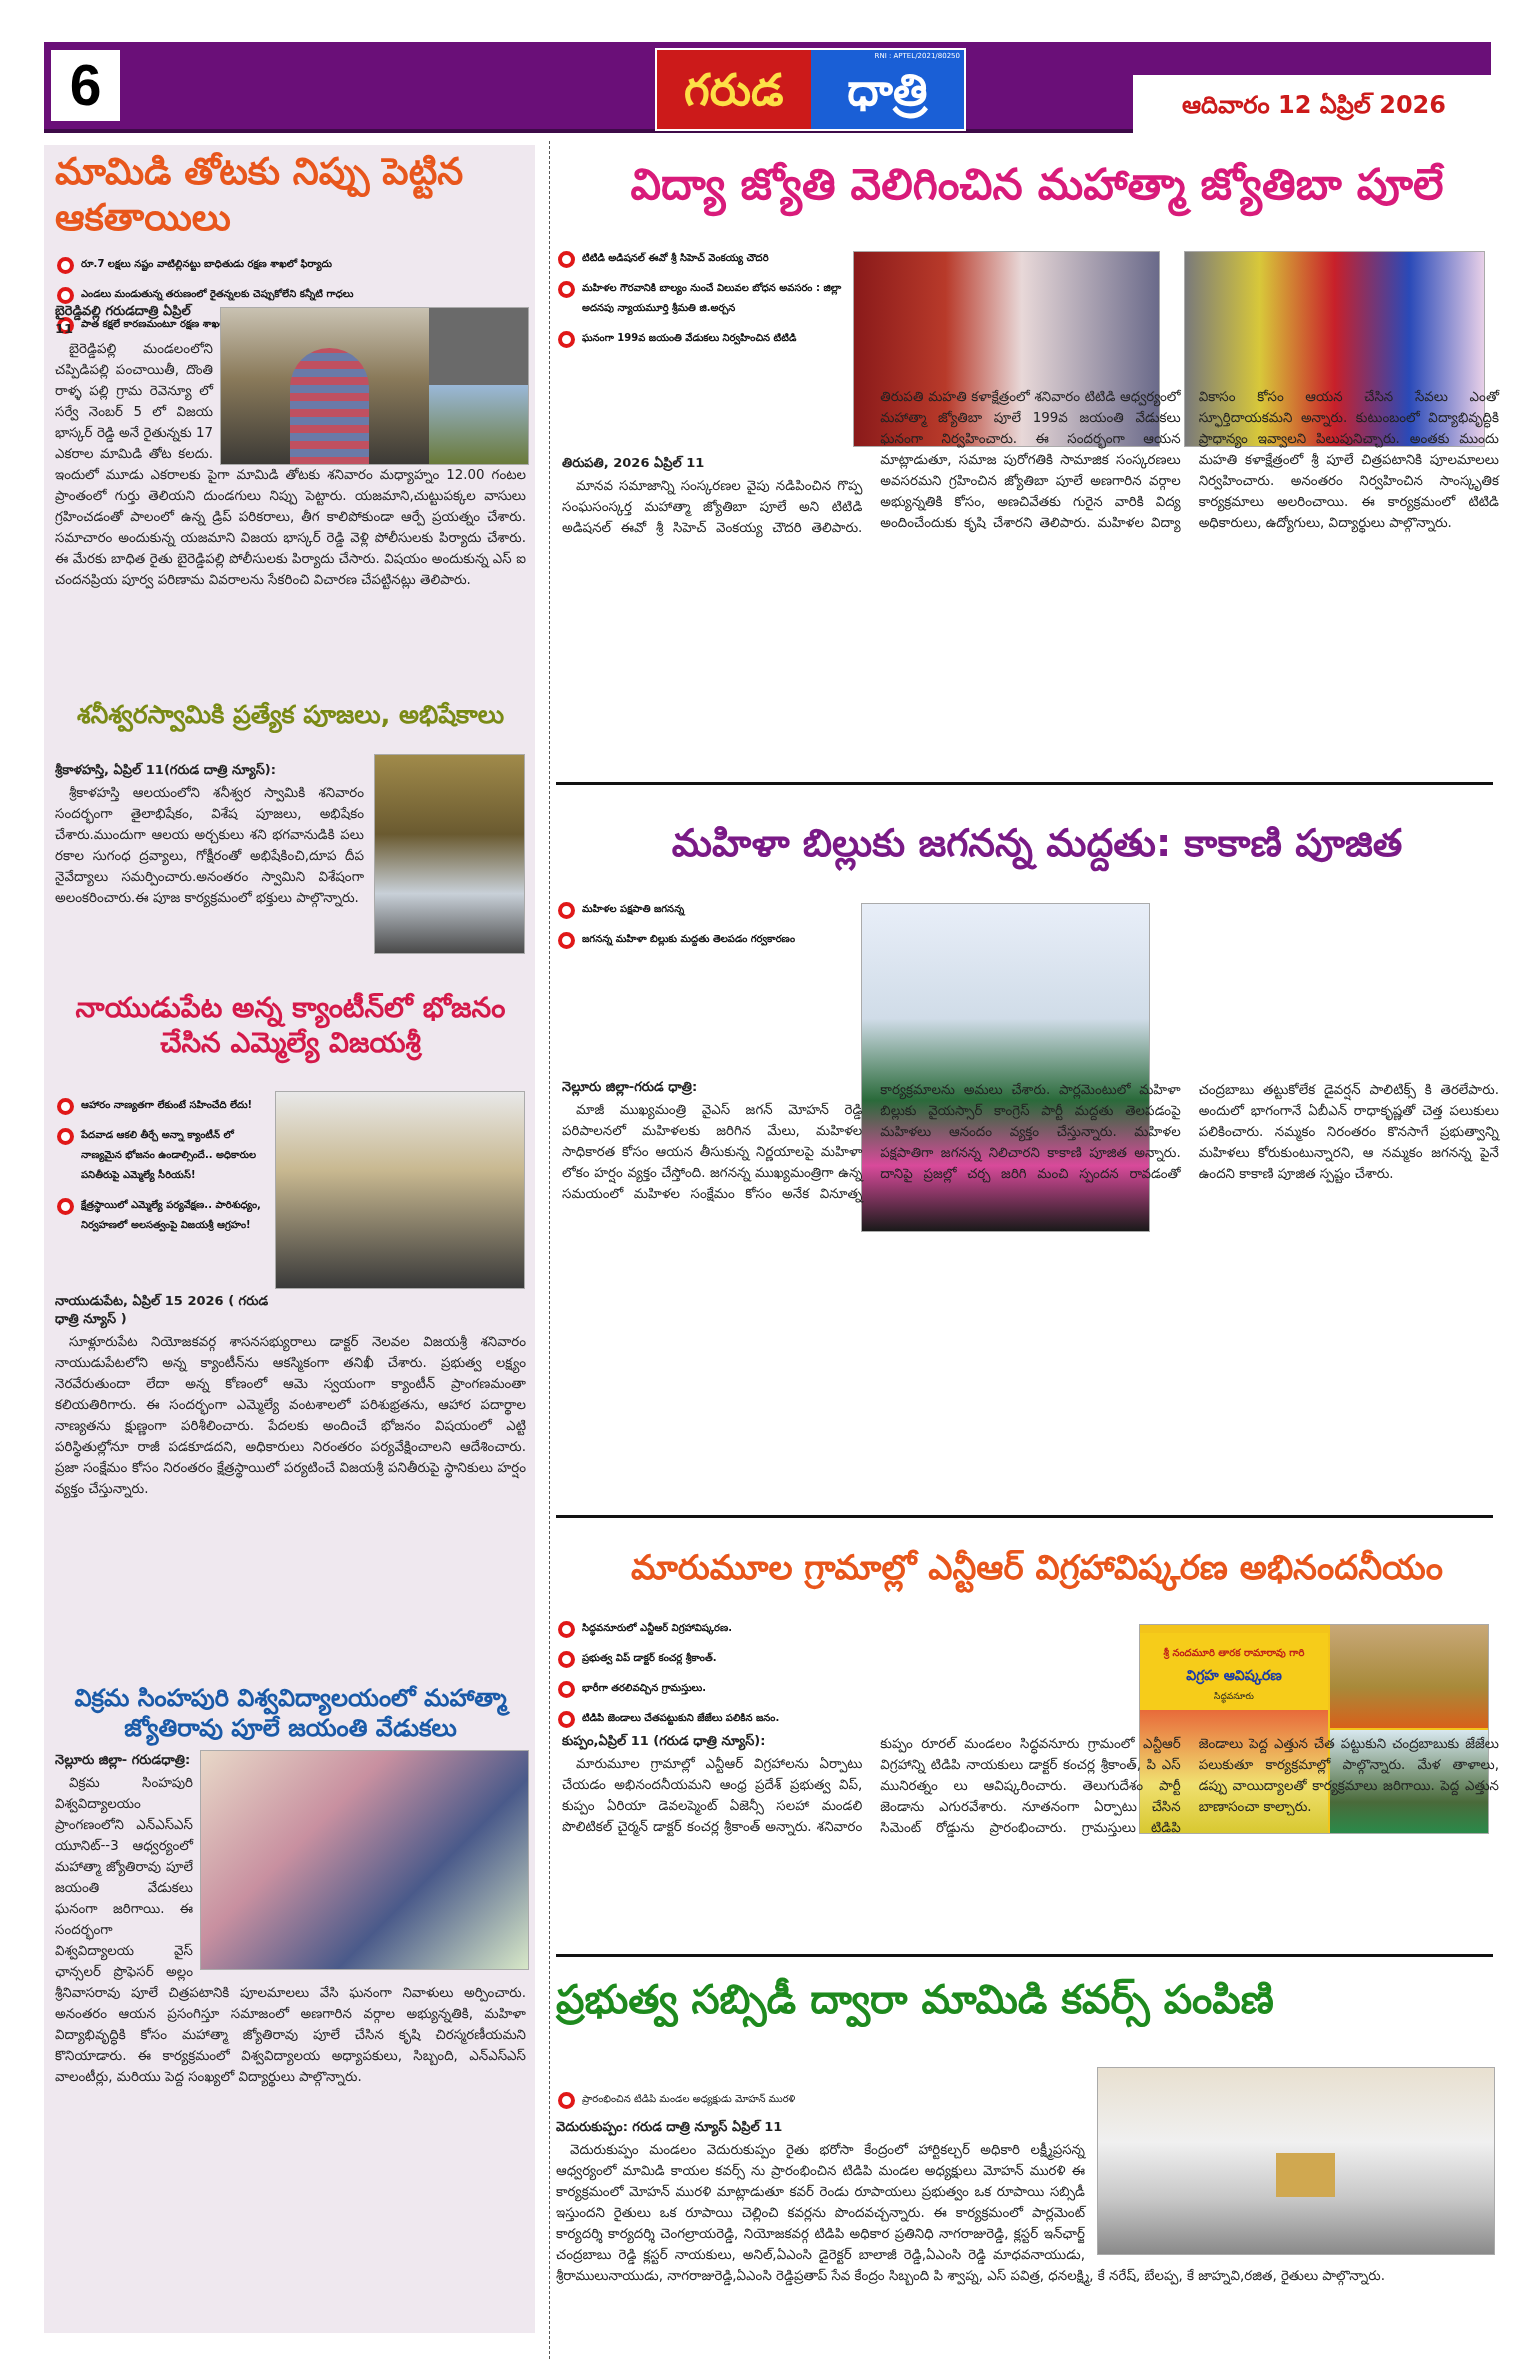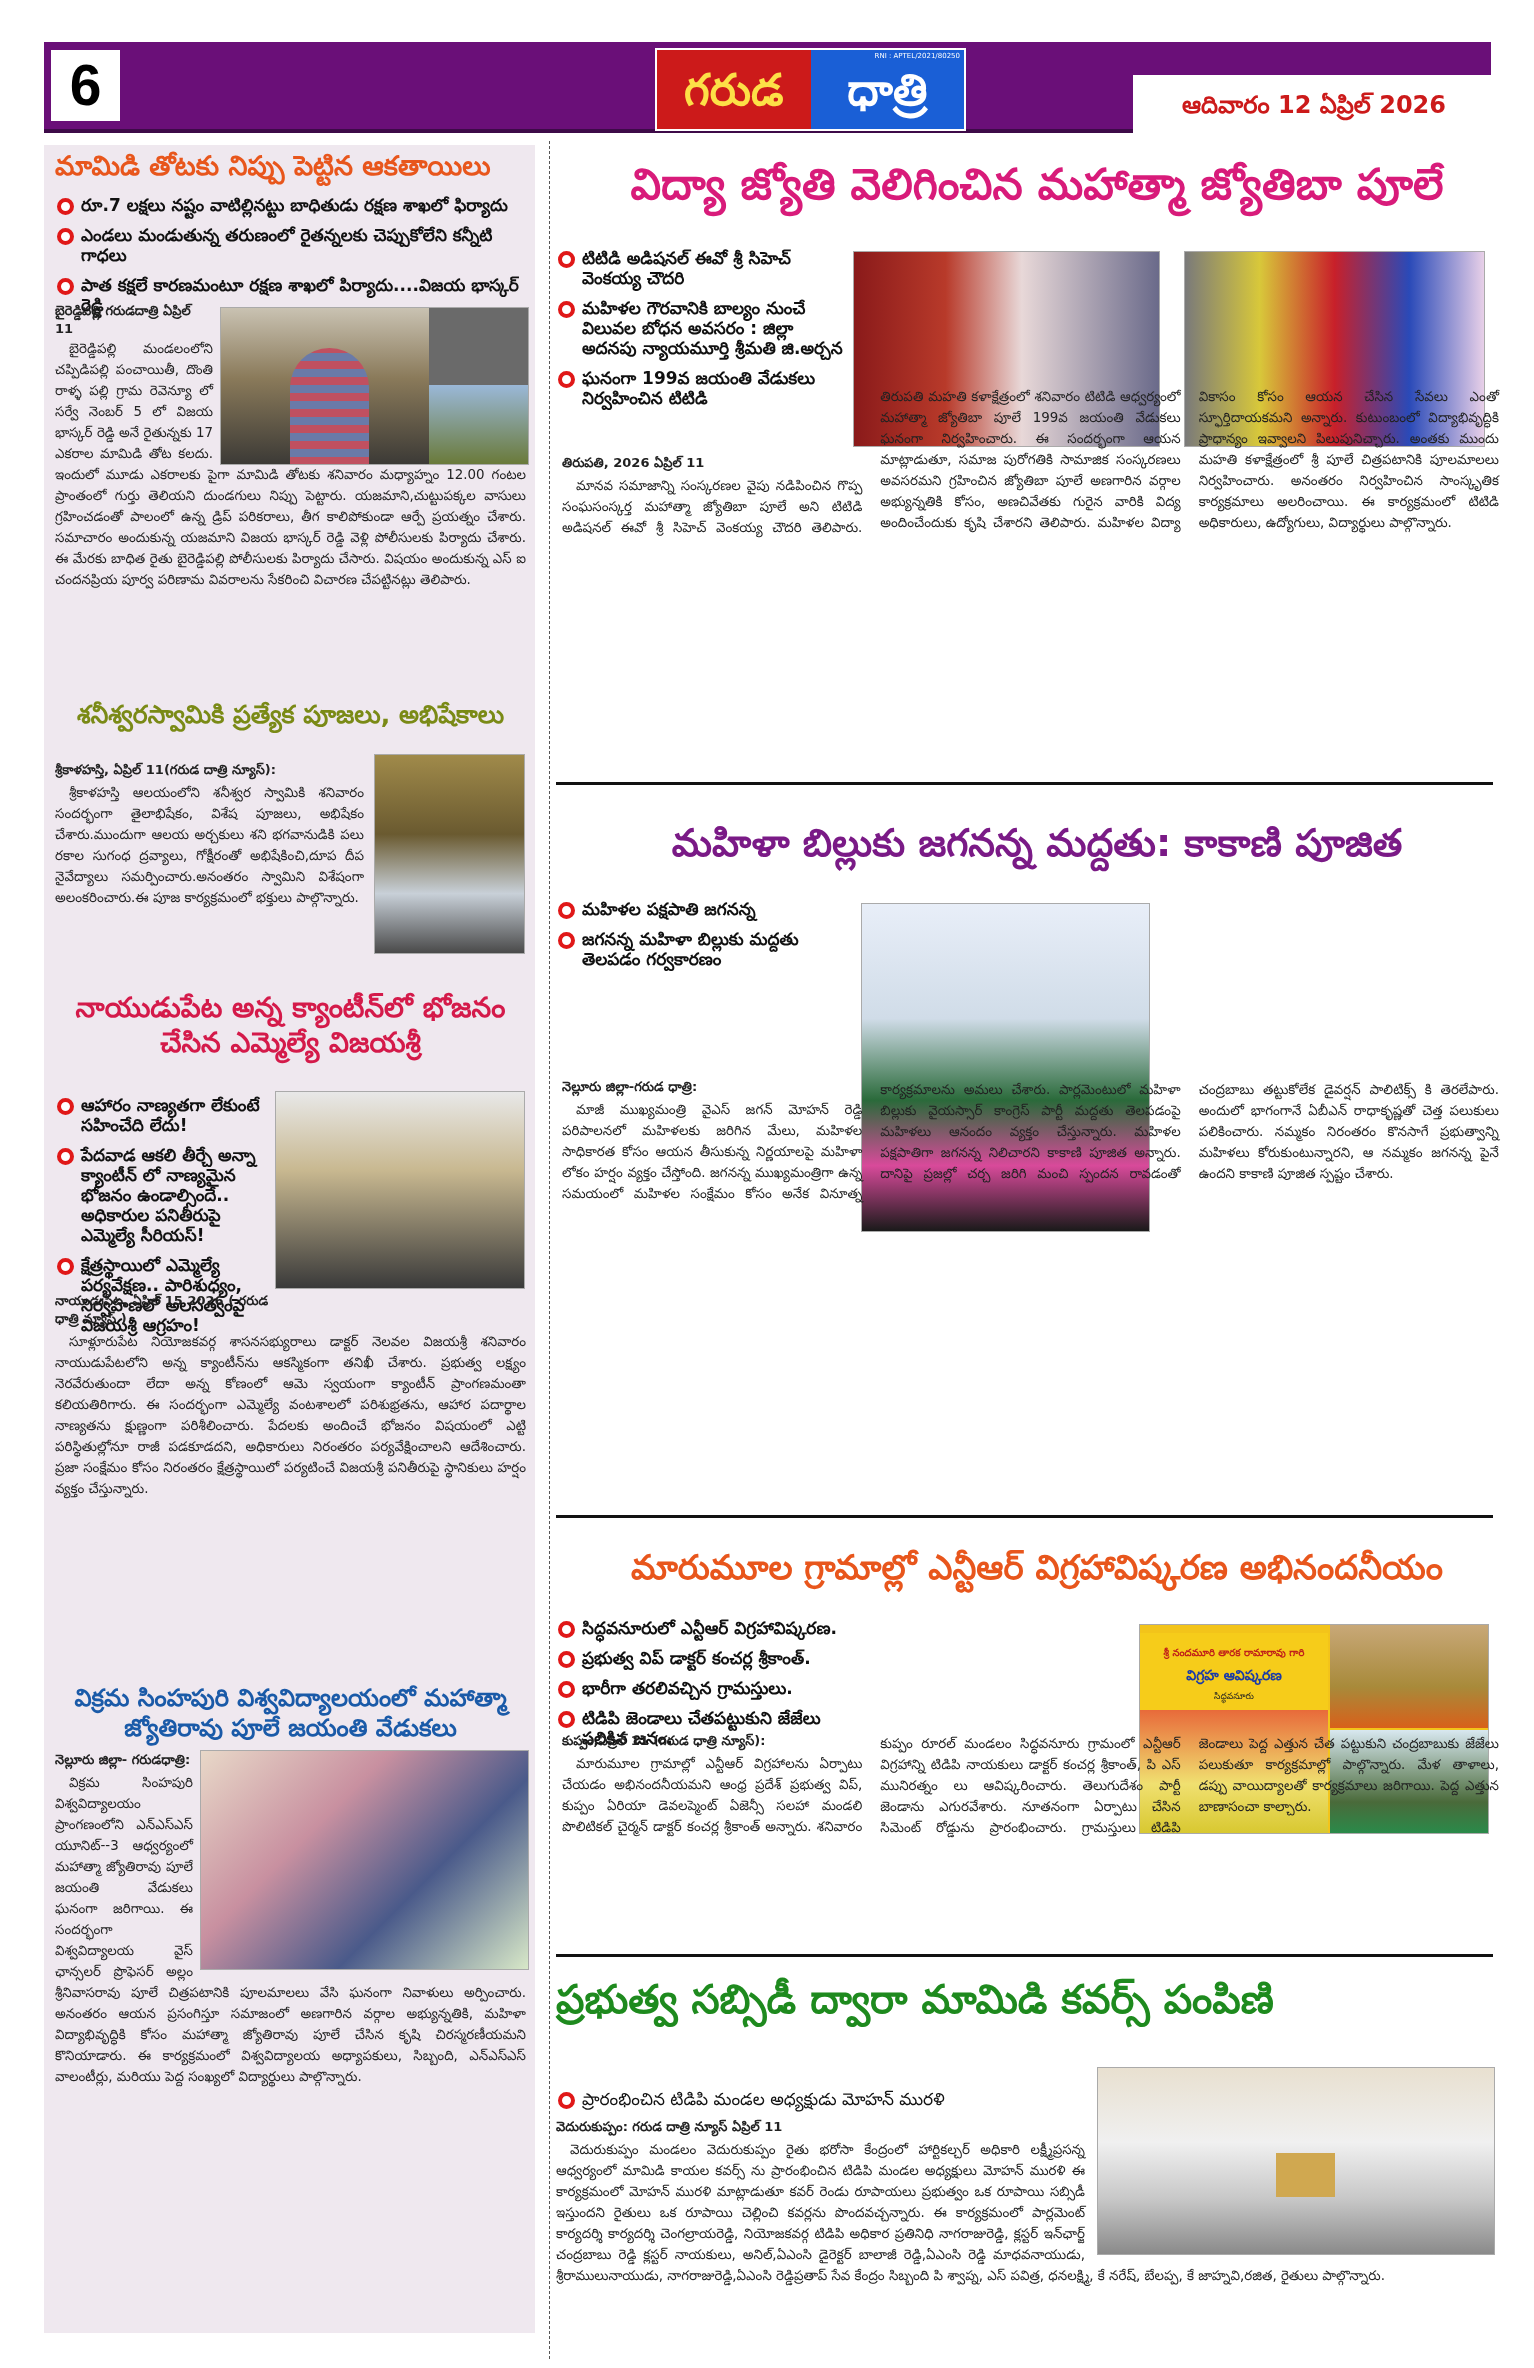--- a/index.html
+++ b/index.html
@@ -15,21 +15,21 @@
   .logo .l2 { flex:1; background:#1a5fd6; color:#fff; font-weight:bold; font-size:44px; text-align:center; line-height:79px; position:relative; }
   .logo .rni { position:absolute; top:2px; right:4px; font-size:7px; line-height:9px; font-weight:normal; }
   .date-box { position:absolute; left:1133px; top:75px; width:362px; height:61px; background:#fff;
               color:#cc1a1a; font-weight:bold; font-size:24px; text-align:center; line-height:61px; }
 
   .leftcol { position:absolute; left:44px; top:145px; width:491px; height:2188px; background:#efe8ef; }
   .vsep { position:absolute; left:549px; top:141px; width:2px; height:2218px; border-left:1px dashed #555; }
 
   .hl { font-weight:bold; text-align:center; line-height:1.25; margin:0; }
   .bullets { list-style:none; padding:0; margin:0; }
-  .bullets li { position:relative; padding-left:26px; font-size:17px; line-height:20px; margin-bottom:10px; font-weight:bold; color:#111; }
+  .bullets li { position:relative; padding-left:26px; font-size:10px; line-height:20px; margin-bottom:10px; font-weight:bold; color:#111; }
   .bullets li .dot { position:absolute; left:2px; top:3px; width:9px; height:9px; border-radius:50%;
                      border:4px solid #e01818; background:#fff; }
   .dateline { font-size:13px; font-weight:bold; color:#222; margin:0 0 2px 0; }
   .body { font-size:13.4px; line-height:21px; text-align:justify; color:#222; margin:0; text-indent:14px; }
   .photo { position:absolute; border:1px solid #aaa; overflow:hidden; }
   .hrule { position:absolute; height:3px; background:#111; }
   .cols3 { column-count:3; column-gap:18px; }
 </style>
 </head>
 <body>
@@ -42,21 +42,21 @@
     <span data-name="logo-right-text">ధాత్రి</span>
     <span class="rni" data-name="rni-number">RNI : APTEL/2021/80250</span>
   </div>
 </div>
 <div class="date-box" data-name="issue-date">ఆదివారం 12 ఏప్రిల్ 2026</div>
 
 <div class="leftcol" data-name="left-column"></div>
 <div class="vsep" data-name="column-divider"></div>
 
 <div data-name="article-mango-fire" style="position:absolute;left:55px;top:149px;width:471px;">
-  <h2 class="hl" data-name="headline" style="color:#e8561c;font-size:27px;text-align:left;">మామిడి తోటకు నిప్పు పెట్టిన ఆకతాయిలు</h2>
+  <h2 class="hl" data-name="headline" style="color:#e8561c;font-size:37px;text-align:left;">మామిడి తోటకు నిప్పు పెట్టిన ఆకతాయిలు</h2>
   <ul class="bullets" data-name="bullet-list" style="margin-top:12px;">
     <li data-name="bullet-item"><span class="dot" data-name="bullet-icon"></span><span>రూ.7 లక్షలు నష్టం వాటిల్లినట్టు బాధితుడు రక్షణ శాఖలో ఫిర్యాదు</span></li>
     <li data-name="bullet-item"><span class="dot" data-name="bullet-icon"></span><span>ఎండలు మండుతున్న తరుణంలో రైతన్నలకు చెప్పుకోలేని కన్నీటి గాధలు</span></li>
     <li data-name="bullet-item"><span class="dot" data-name="bullet-icon"></span><span>పాత కక్షలే కారణమంటూ రక్షణ శాఖలో పిర్యాదు....విజయ భాస్కర్ రెడ్డి</span></li>
   </ul>
 </div>
 <div class="photo" data-name="photo-farmer" style="left:220px;top:307px;width:307px;height:156px;background:linear-gradient(180deg,#c9c2b2 0%,#8a7a5a 45%,#3c3a36 100%);">
   <div data-name="photo-inset-ash" style="position:absolute;right:0;top:0;width:99px;height:77px;background:#6a6a6a;"></div>
   <div data-name="photo-inset-tree" style="position:absolute;right:0;bottom:0;width:99px;height:79px;background:linear-gradient(#9ab8d8,#6a7a3a);"></div>
   <div data-name="photo-person" style="position:absolute;left:69px;top:40px;width:79px;height:117px;border-radius:40px 40px 0 0;background:repeating-linear-gradient(0deg,#c05060 0 8px,#6a7aa8 8px 16px);"></div>

